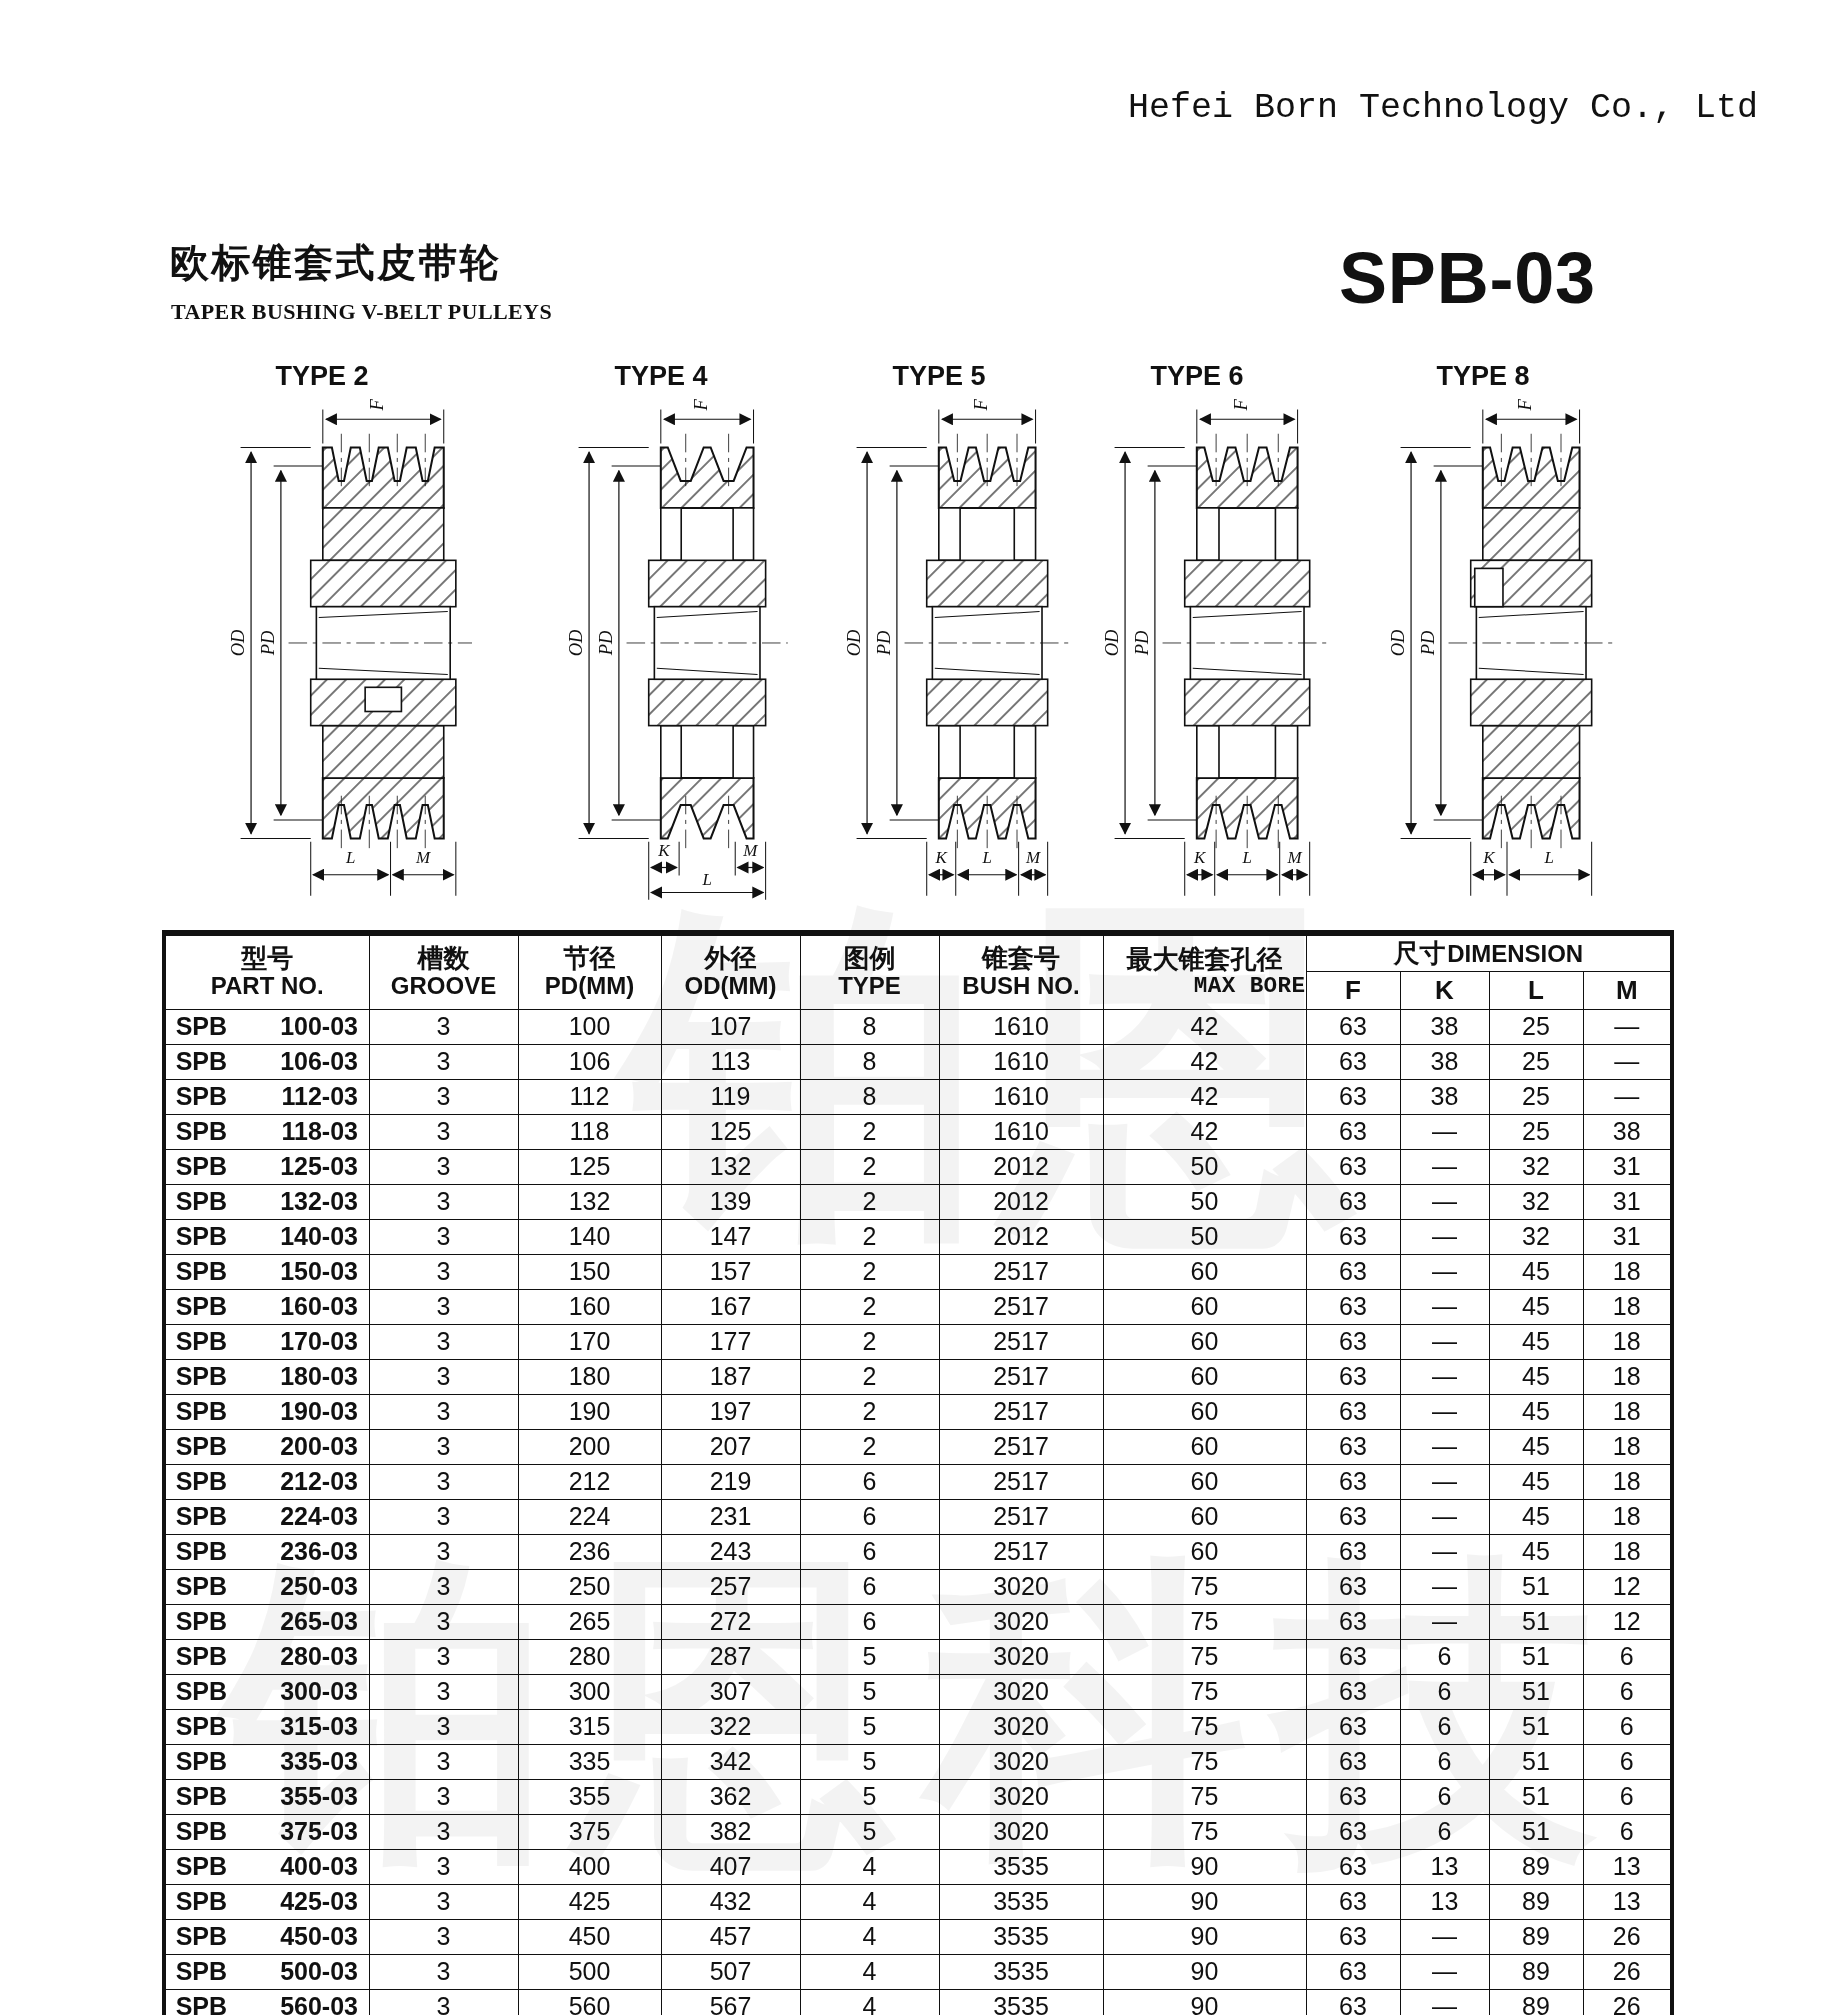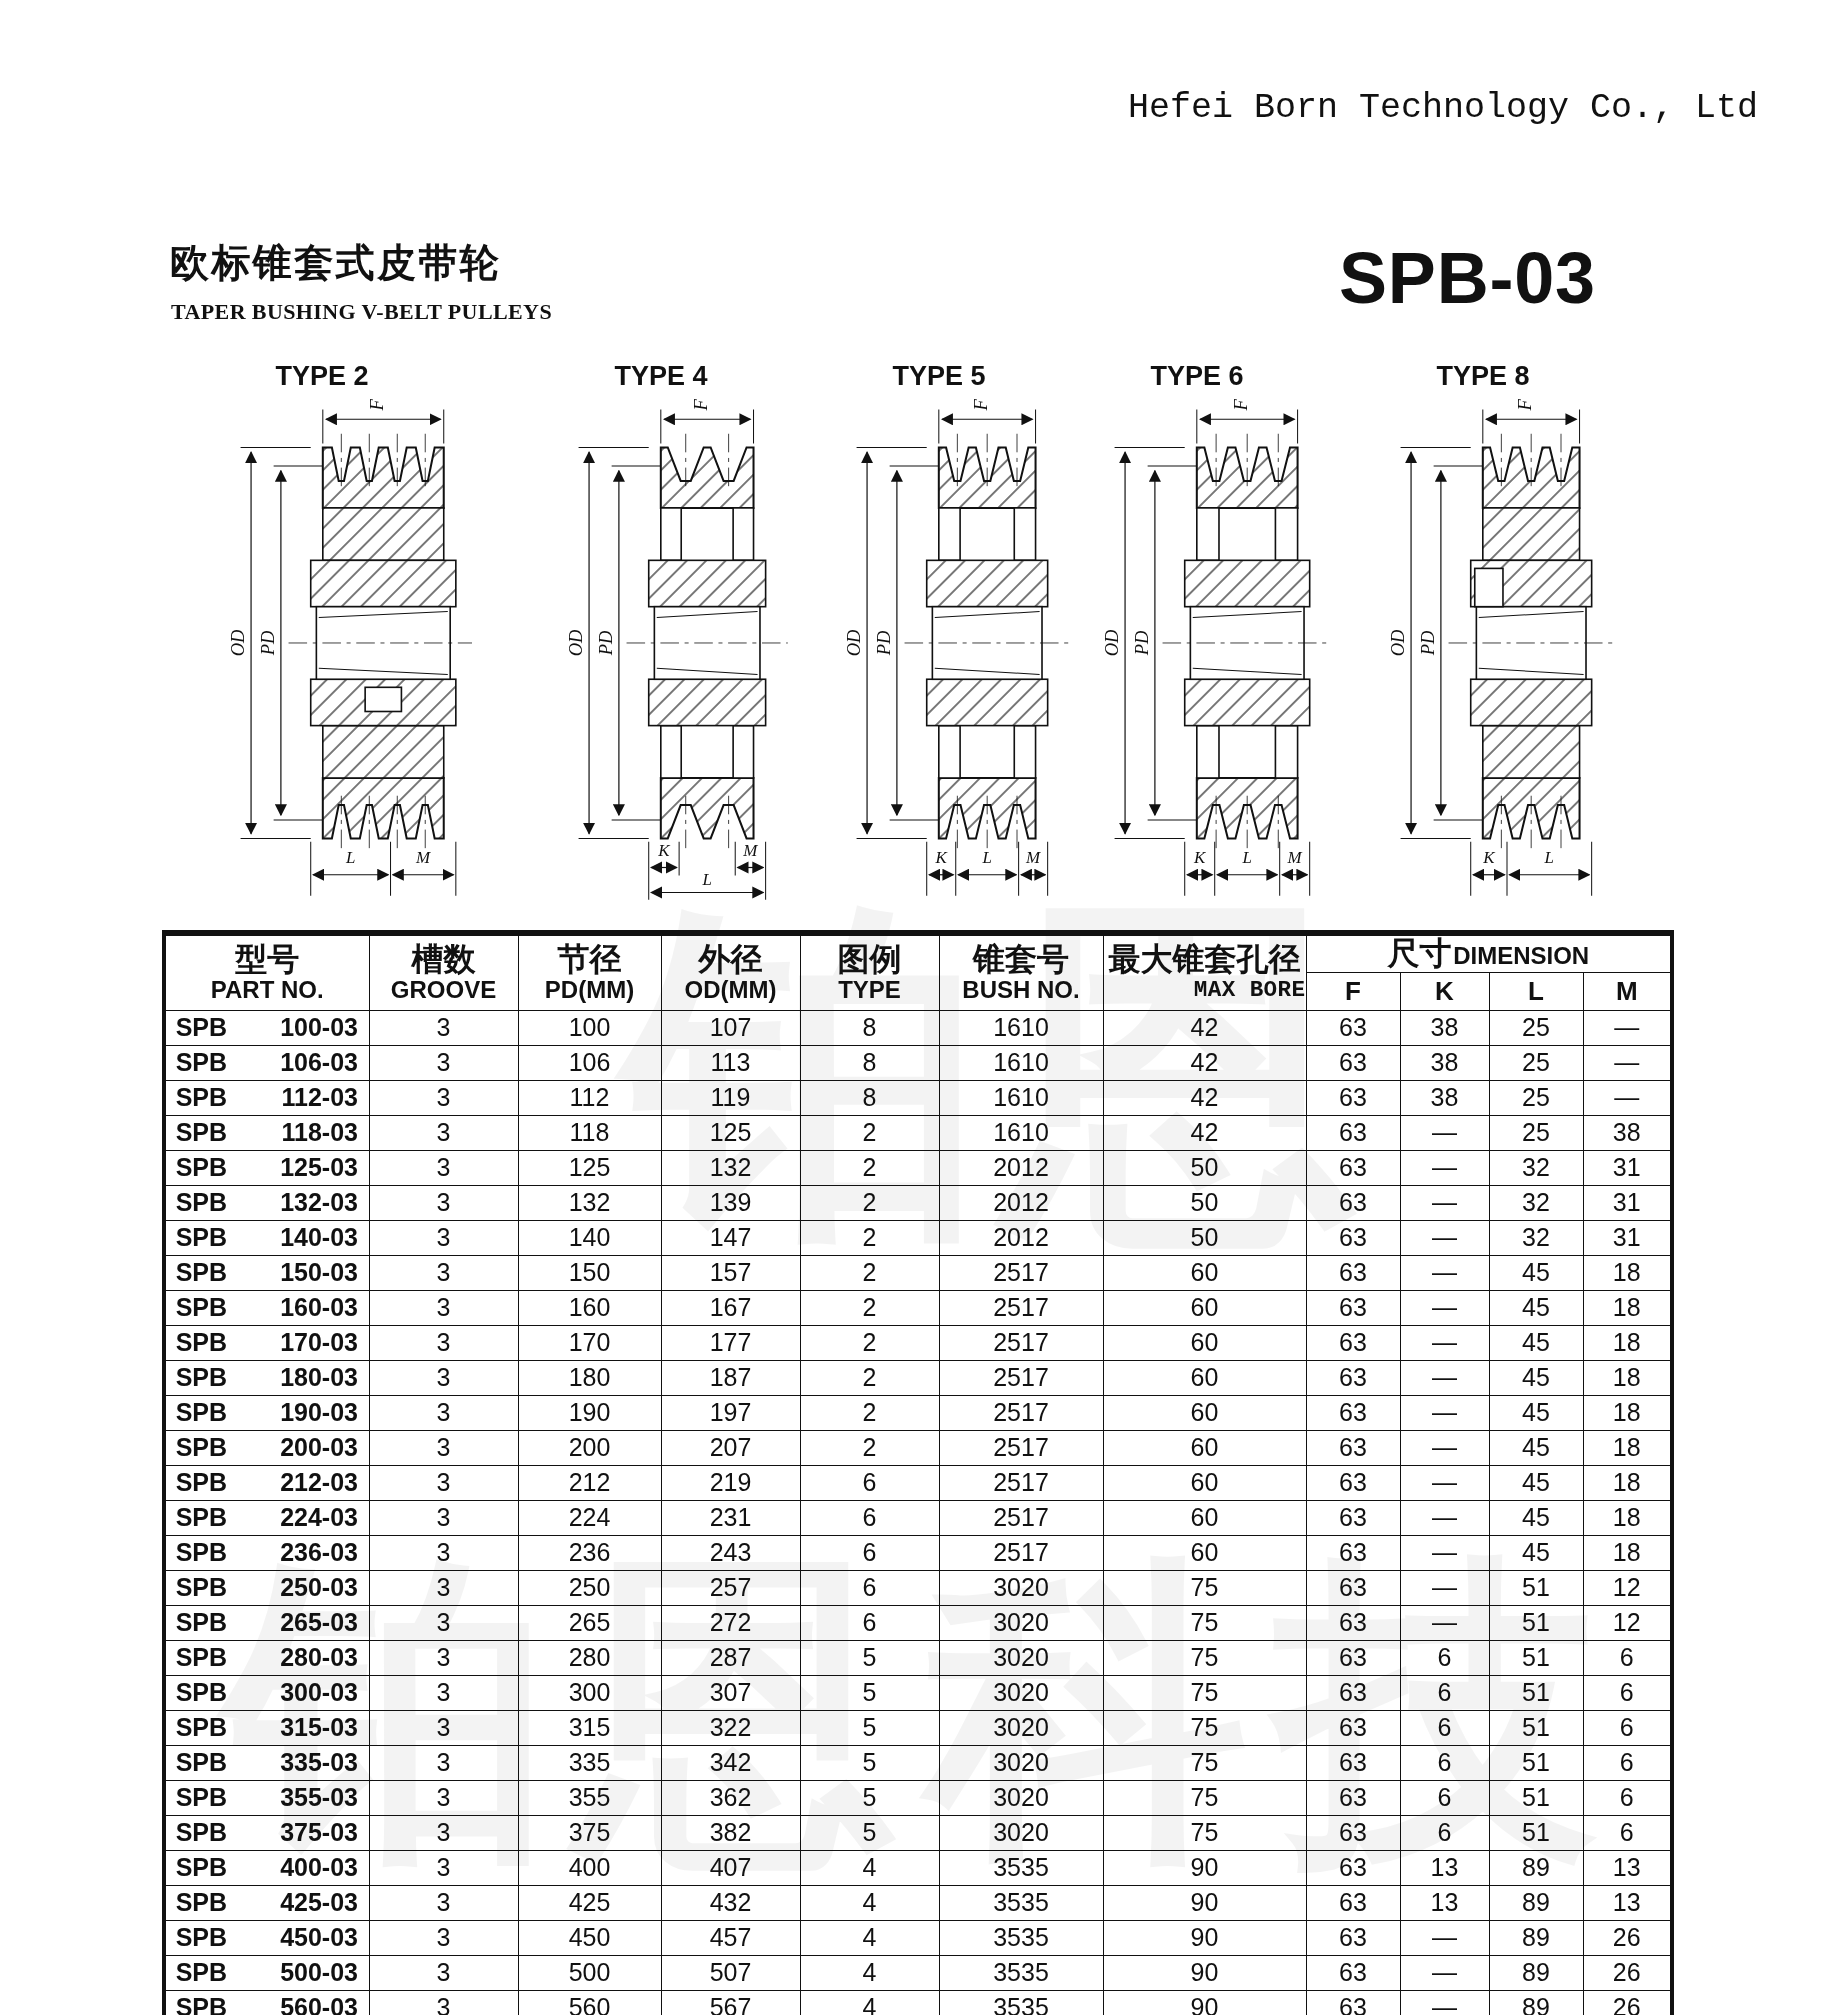--- a/index.html
+++ b/index.html
@@ -29,21 +29,21 @@
   .wm{position:absolute;opacity:0.045;font-weight:700;color:#000;pointer-events:none;white-space:nowrap;}
   .wm1{top:838px;left:605px;font-size:355px;letter-spacing:24px;margin-left:20px;}
   .wm2{top:1499px;left:226px;font-size:322px;letter-spacing:28px;}
   
   #spec-table{position:absolute;left:162px;top:930px;width:1507px;border-collapse:collapse;
               table-layout:fixed;background:transparent;}
   #spec-table th,#spec-table td{border:1.6px solid #111;overflow:hidden;}
   #spec-table{border:4.8px solid #111;border-top-width:6.9px;border-bottom-width:6.9px;}
   thead tr{height:38px;}
   th{padding:0;vertical-align:middle;}
-  .hcn{font-size:32px;font-weight:700;line-height:1.12;}
+  .hcn{font-size:26px;font-weight:700;line-height:1.12;}
   .hen{font-size:24px;font-weight:700;line-height:1.12;}
   .mono{font-family:"Liberation Mono",monospace;font-size:22.6px;letter-spacing:0.4px;text-align:right;}
   th[rowspan]{border-bottom:4.4px solid #111;}
   th.dimhead{border-bottom:2px solid #111;}
   th.dimhead .hcn,th.dimhead .hen{display:inline;}
   tr.subhead th{border-bottom:4.4px solid #111;font-size:26px;}
   tbody td{height:34px;font-size:25px;font-weight:400;text-align:center;padding:0;}
   tbody tr.gstart td{border-top:4.8px solid #111;}
   td.partno{text-align:left;}
   td.partno .pn{display:flex;justify-content:space-between;align-items:center;

